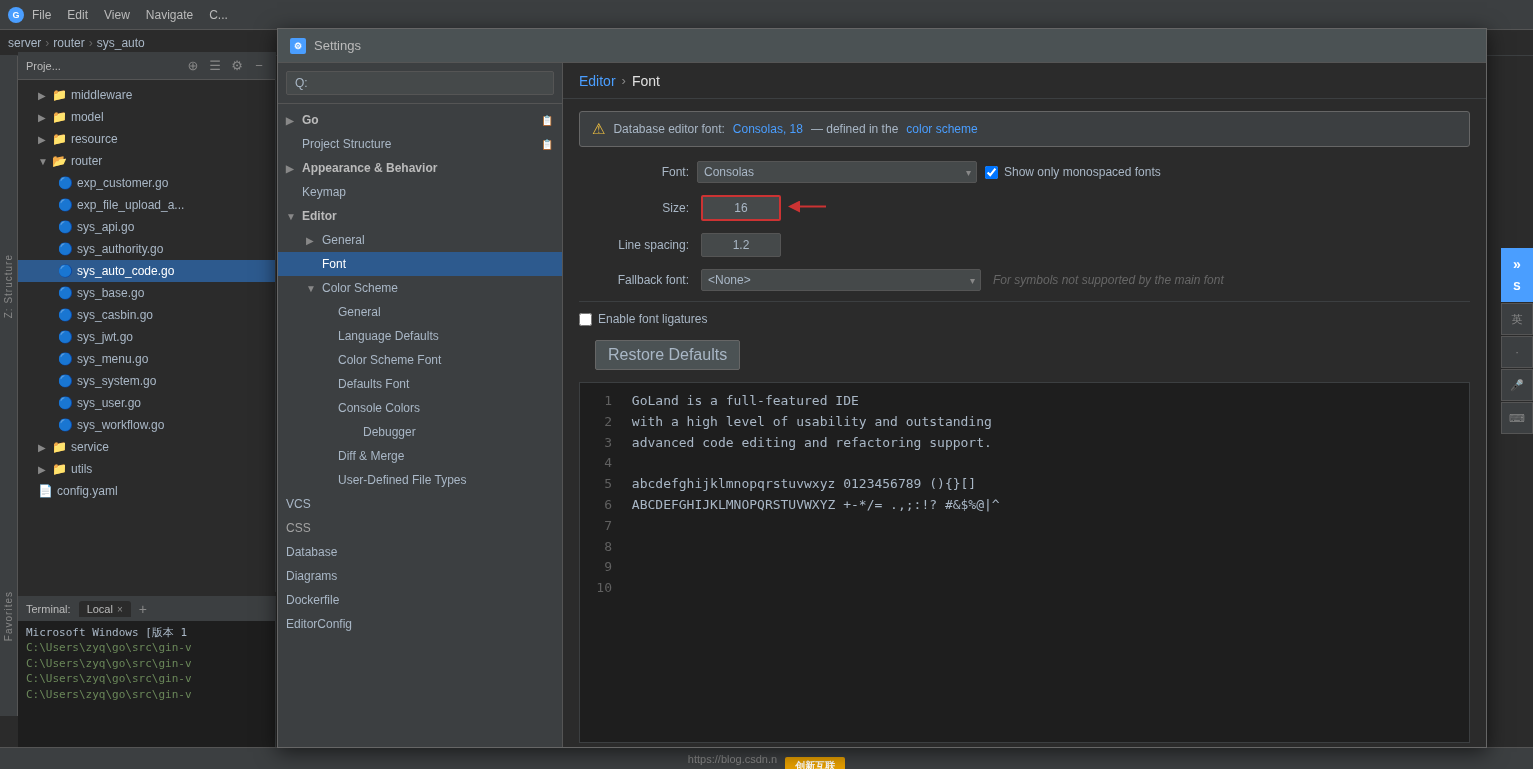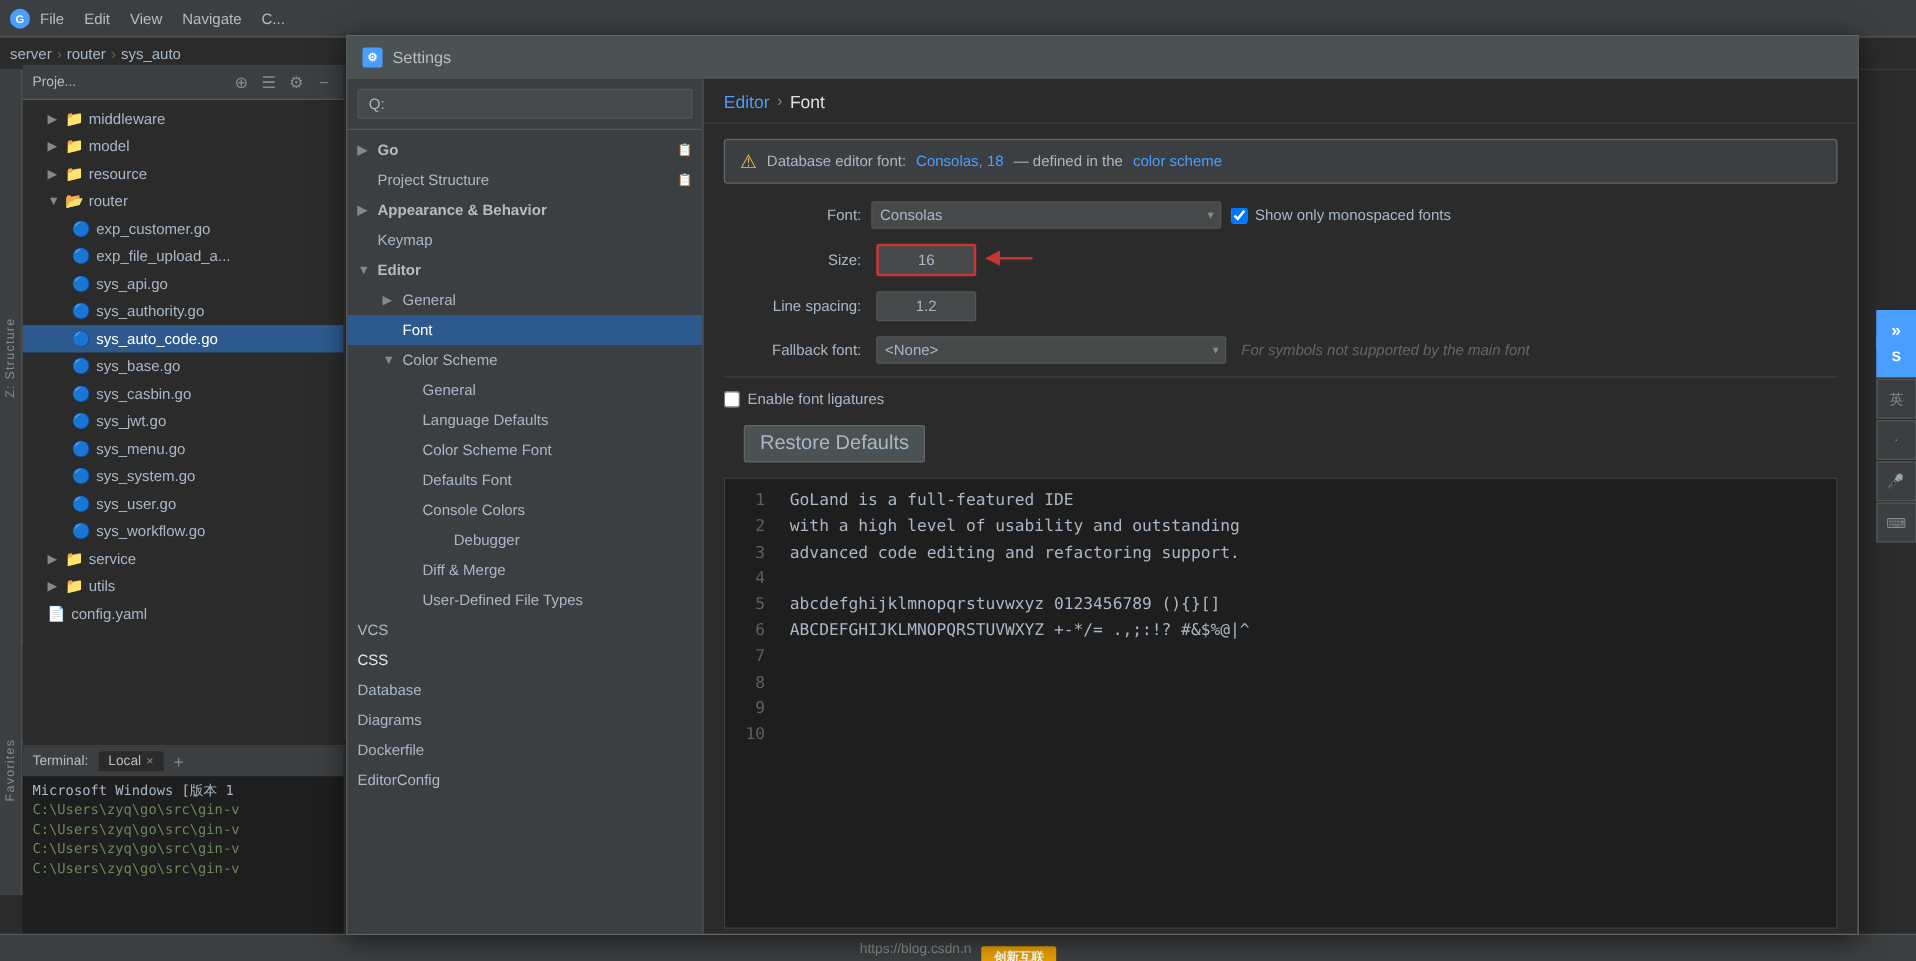--- a/index.html
+++ b/index.html
@@ -411,21 +411,21 @@
             <span>Diff &amp; Merge</span>
           </div>
           <div style="height:24px;display:flex;align-items:center;padding:0 60px;cursor:pointer;color:#a9b7c6;">
             <span>User-Defined File Types</span>
           </div>
 
           <div style="height:24px;display:flex;align-items:center;padding:0 8px;cursor:pointer;color:#a9b7c6;">
             <span>VCS</span>
           </div>
 
-          <div style="height:24px;display:flex;align-items:center;padding:0 8px;cursor:pointer;color:#e5e5e5;">
+          <div style="height:24px;display:flex;align-items:center;padding:0 8px;cursor:pointer;color:#a3a3a3;">
             <span>CSS</span>
           </div>
 
           <div style="height:24px;display:flex;align-items:center;padding:0 8px;cursor:pointer;color:#a9b7c6;">
             <span>Database</span>
           </div>
 
           <div style="height:24px;display:flex;align-items:center;padding:0 8px;cursor:pointer;color:#a9b7c6;">
             <span>Diagrams</span>
           </div>

